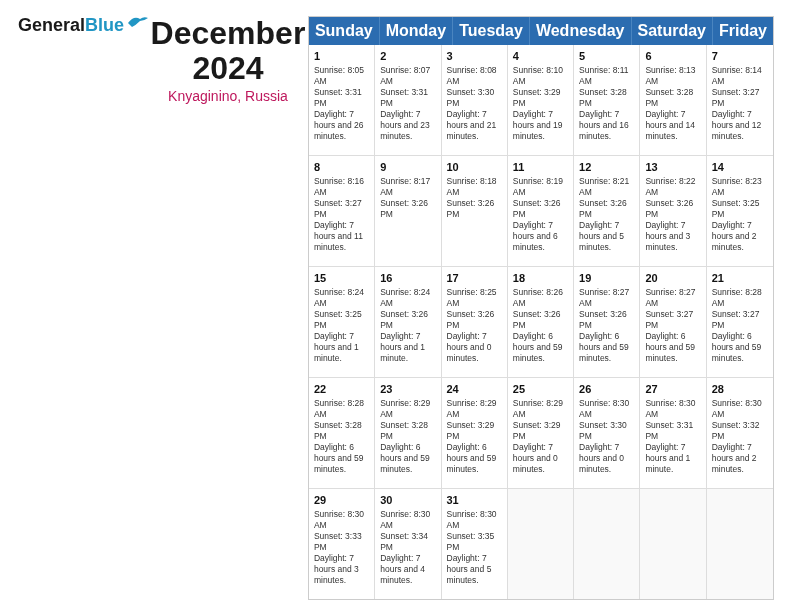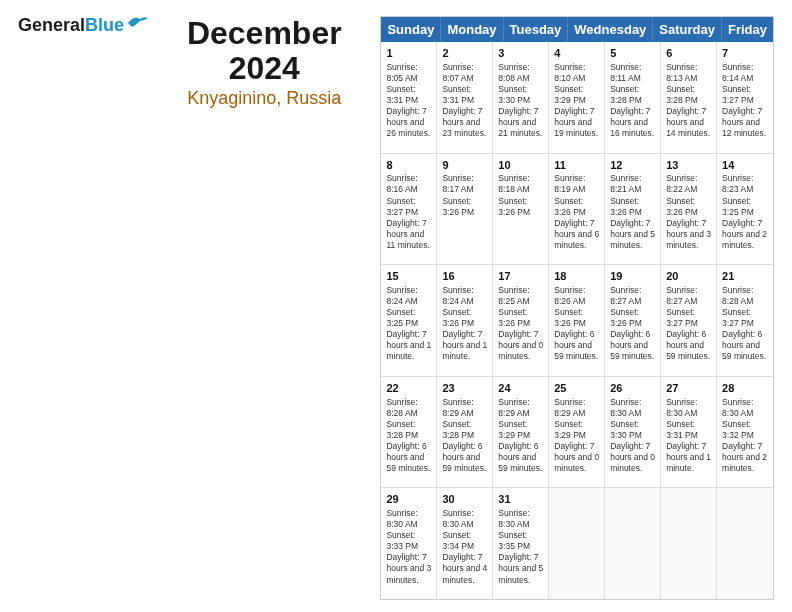--- a/index.html
+++ b/index.html
@@ -31,38 +31,38 @@
     .title-block {
       text-align: center;
     }
     .month-title {
       font-size: 32px;
       font-weight: bold;
       color: #1a1a1a;
       line-height: 1.1;
     }
     .location {
-      font-size: 18px;
-      color: #a16207;
+      font-size: 14px;
+      color: #be185d;
       margin-top: 2px;
     }
     .calendar {
       flex: 1;
       display: flex;
       flex-direction: column;
       border: 1px solid #ccc;
     }
     .cal-header-row {
       display: grid;
       grid-template-columns: repeat(7, 1fr);
       background: #2b6cb0;
     }
     .cal-header-cell {
       color: #fff;
-      font-size: 13px;
+      font-size: 16px;
       font-weight: bold;
       padding: 5px 6px;
       text-align: left;
       border-right: 1px solid #4a85c0;
     }
     .cal-header-cell:last-child { border-right: none; }
     .cal-body {
       flex: 1;
       display: flex;
       flex-direction: column;

